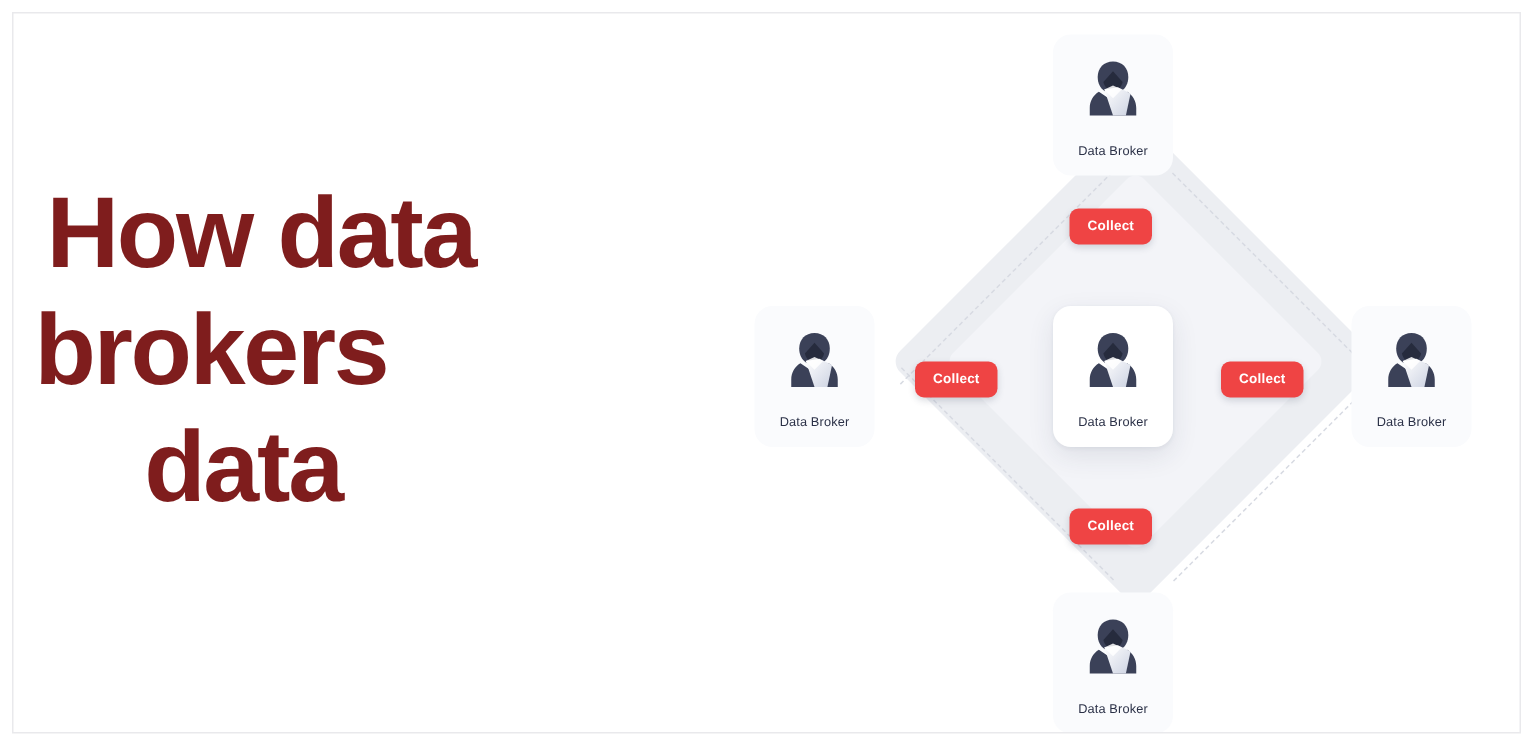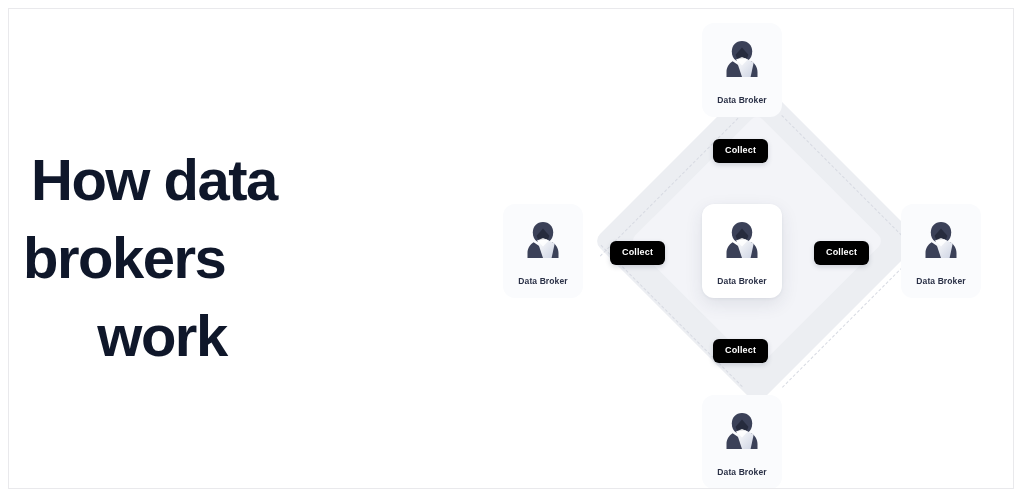--- a/index.html
+++ b/index.html
@@ -9,23 +9,23 @@
     -webkit-font-smoothing:antialiased;
   }
   .frame{
     position:absolute;left:8px;top:8px;width:1006px;height:481px;
     border:1px solid #e9e9ec;background:#ffffff;box-sizing:border-box;
     overflow:hidden;
   }
 
   
   .headline{
-    position:absolute;left:14px;top:132px;width:300px;
-    color:#0f172a;
-    font-size:58px;line-height:78px;font-weight:700;
+    position:absolute;left:14px;top:108px;width:300px;
+    color:#7f1d1d;
+    font-size:67px;line-height:78px;font-weight:700;
     letter-spacing:-1.5px;
   }
   .headline .l1{display:block;text-align:left;padding-left:8px;}
   .headline .l2{display:block;padding-right:18px;}
   .headline .l3{display:block;text-align:center;padding-right:22px;}
 
   
   .diagram{
     position:absolute;left:480px;top:-10px;width:535px;height:500px;
   }
@@ -53,55 +53,55 @@
     background:#fafbfd;border-radius:12px;
     display:flex;flex-direction:column;align-items:center;
     justify-content:flex-start;padding-top:14px;box-sizing:border-box;
   }
   .node.center{
     background:#ffffff;
     box-shadow:0 6px 18px rgba(40,48,80,.10), 0 1px 3px rgba(40,48,80,.06);
   }
   .node .label{
     position:absolute;bottom:12px;left:0;right:0;text-align:center;
-    font-size:8.5px;font-weight:700;color:#2b3147;letter-spacing:.1px;
+    font-size:8.5px;font-weight:400;color:#2b3147;letter-spacing:.1px;
     white-space:nowrap;
   }
 
   .node-top   {left:213px;top:24px;}
   .node-left  {left:14px; top:205px;}
   .node-center{left:213px;top:205px;}
   .node-right {left:412px;top:205px;}
   .node-bottom{left:213px;top:396px;}
 
   
   .avatar{position:relative;width:44px;height:44px;}
   .avatar svg{display:block;width:44px;height:44px;}
 
   .badge{
-    position:absolute;background:#000000;color:#ffffff;
+    position:absolute;background:#ef4444;color:#ffffff;
     font-size:9px;font-weight:700;letter-spacing:.15px;
     border-radius:6px;padding:7px 12px 8px;
     box-shadow:0 2px 5px rgba(40,48,80,.18);
     white-space:nowrap;line-height:1;
   }
   .badge-top   {left:224px;top:140px;}
   .badge-left  {left:121px;top:242px;}
   .badge-right {left:325px;top:242px;}
   .badge-bottom{left:224px;top:340px;}
 </style>
 </head>
 <body>
 
 <div class="frame">
 
   <div class="headline">
     <span class="l1">How data</span>
     <span class="l2">brokers</span>
-    <span class="l3">work</span>
+    <span class="l3">data</span>
   </div>
 
   <div class="diagram">
 
     <div class="diamond-wrap">
       <div class="diamond-outer"></div>
       <div class="diamond-inner"></div>
     </div>
 
     <div class="dash" style="left:253px;top:116px;width:200px;transform:rotate(135deg);"></div>

